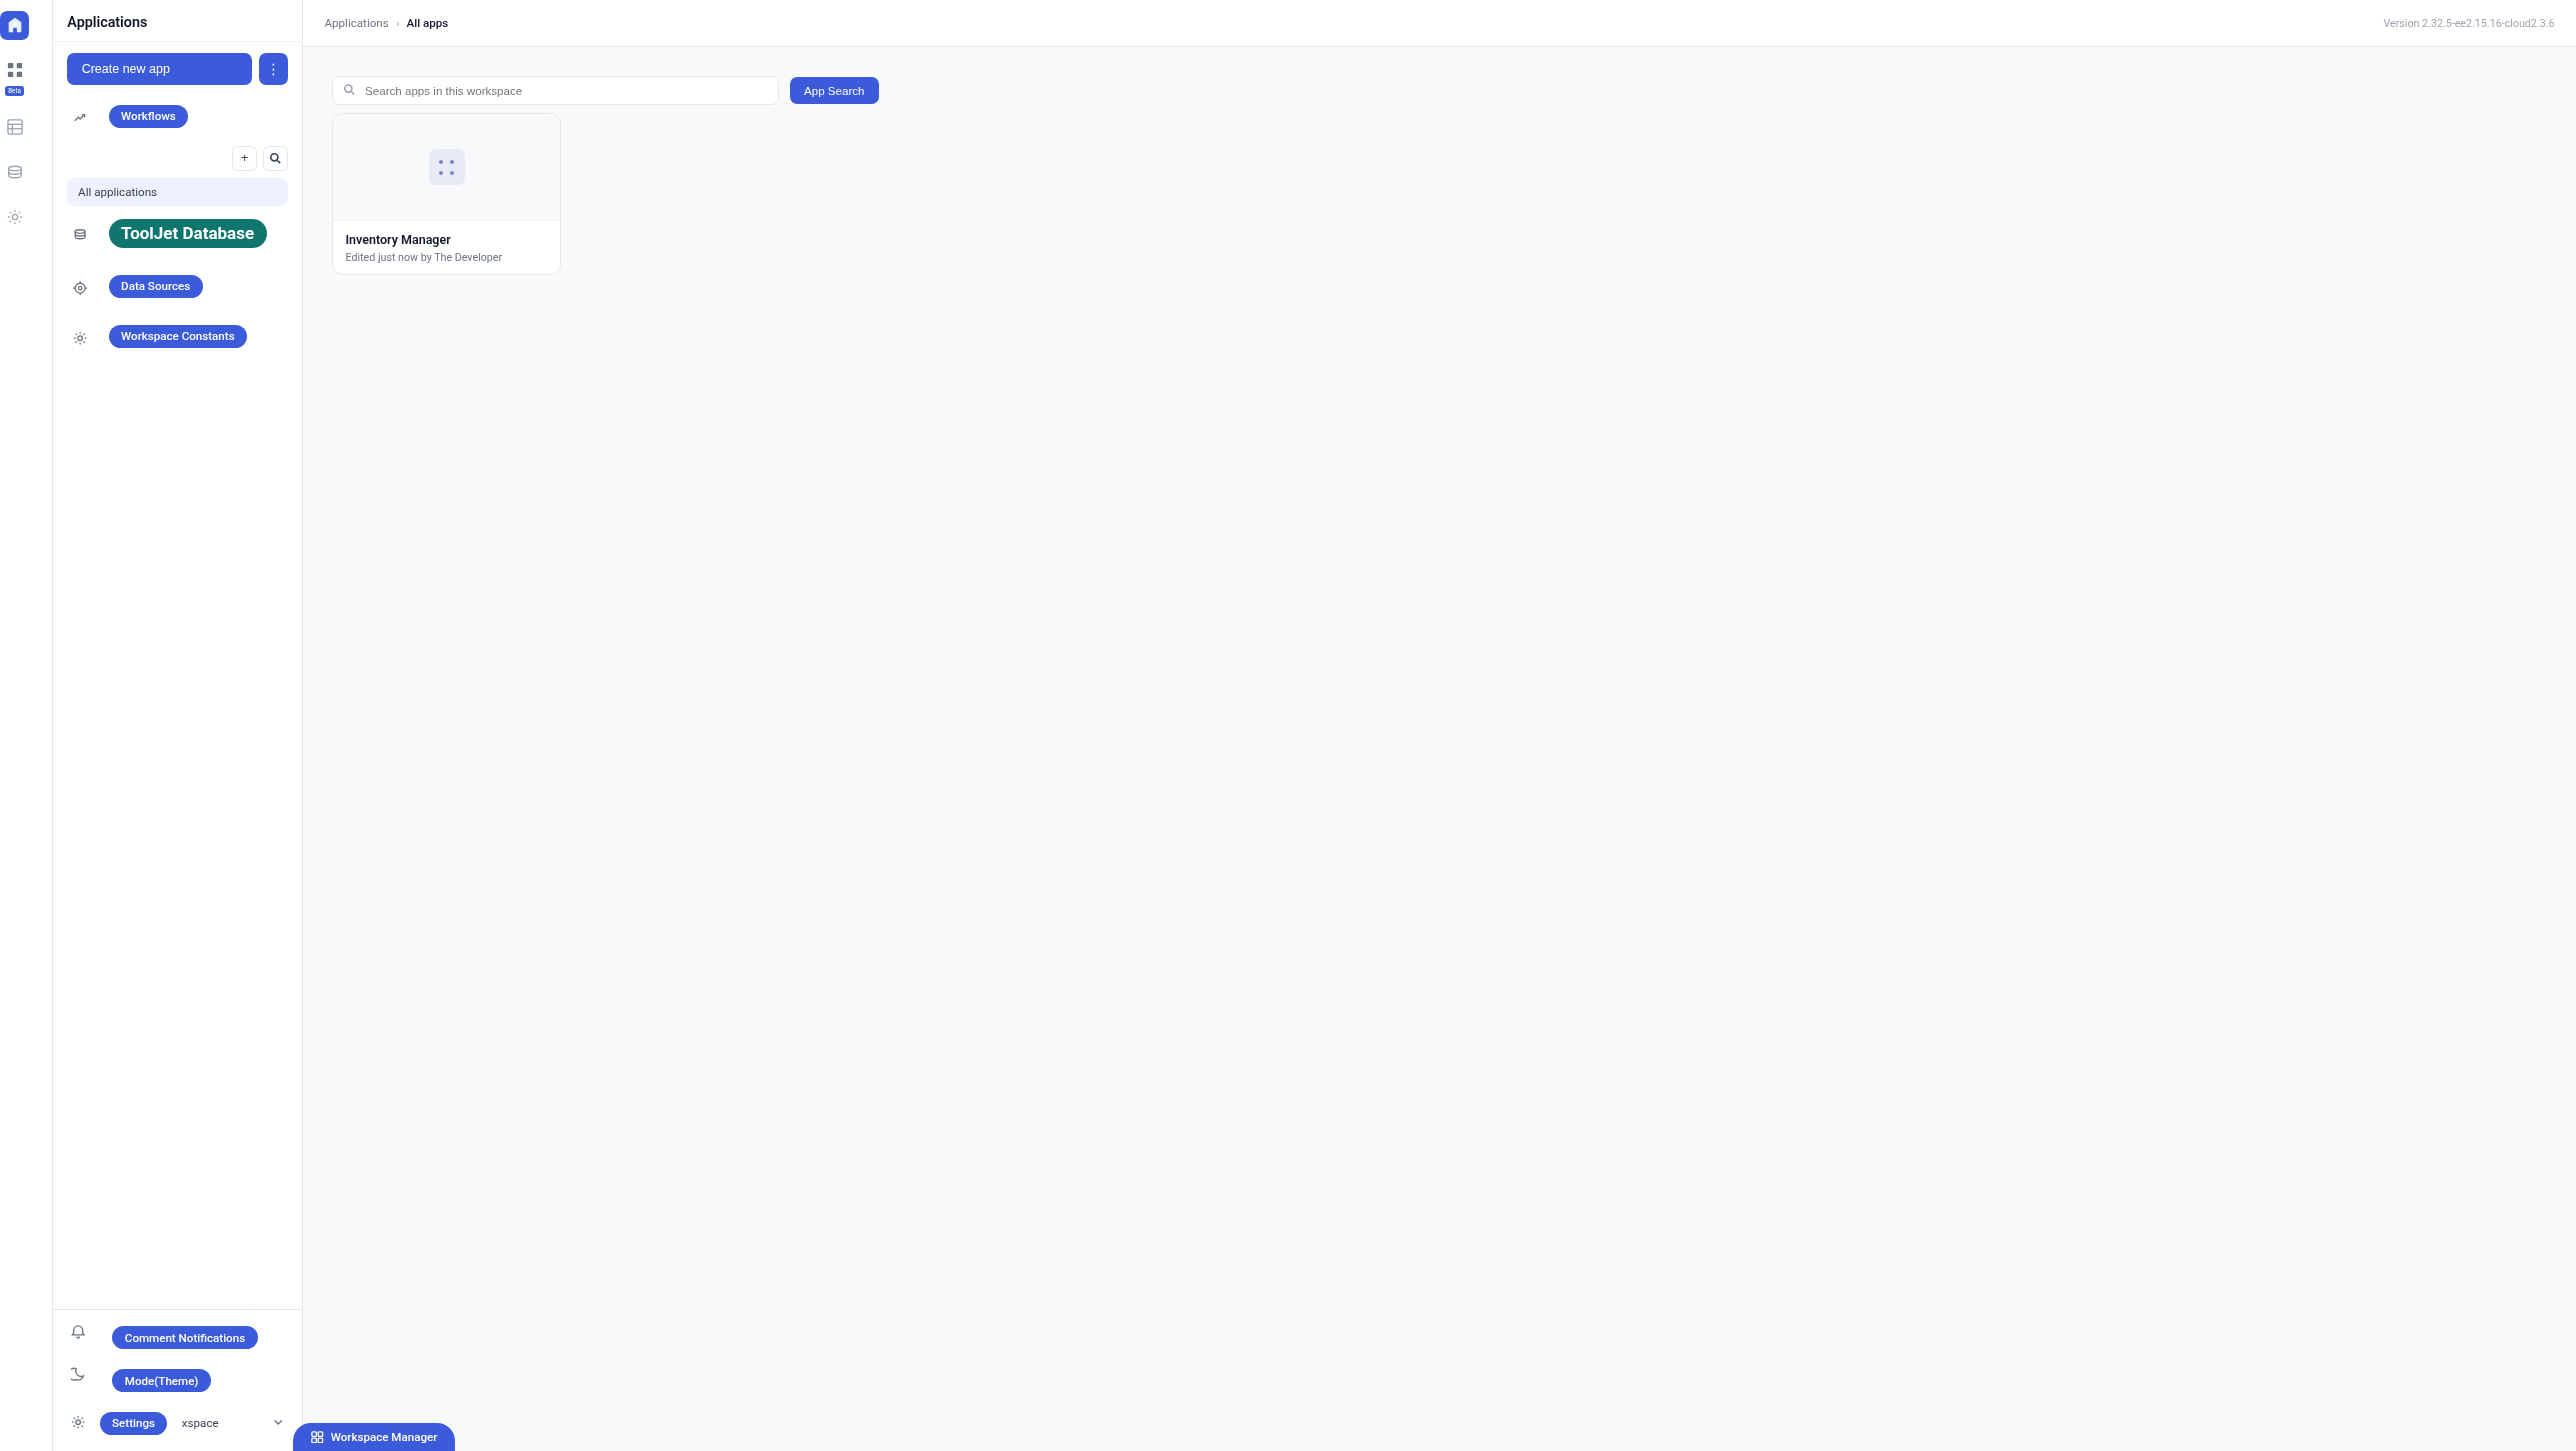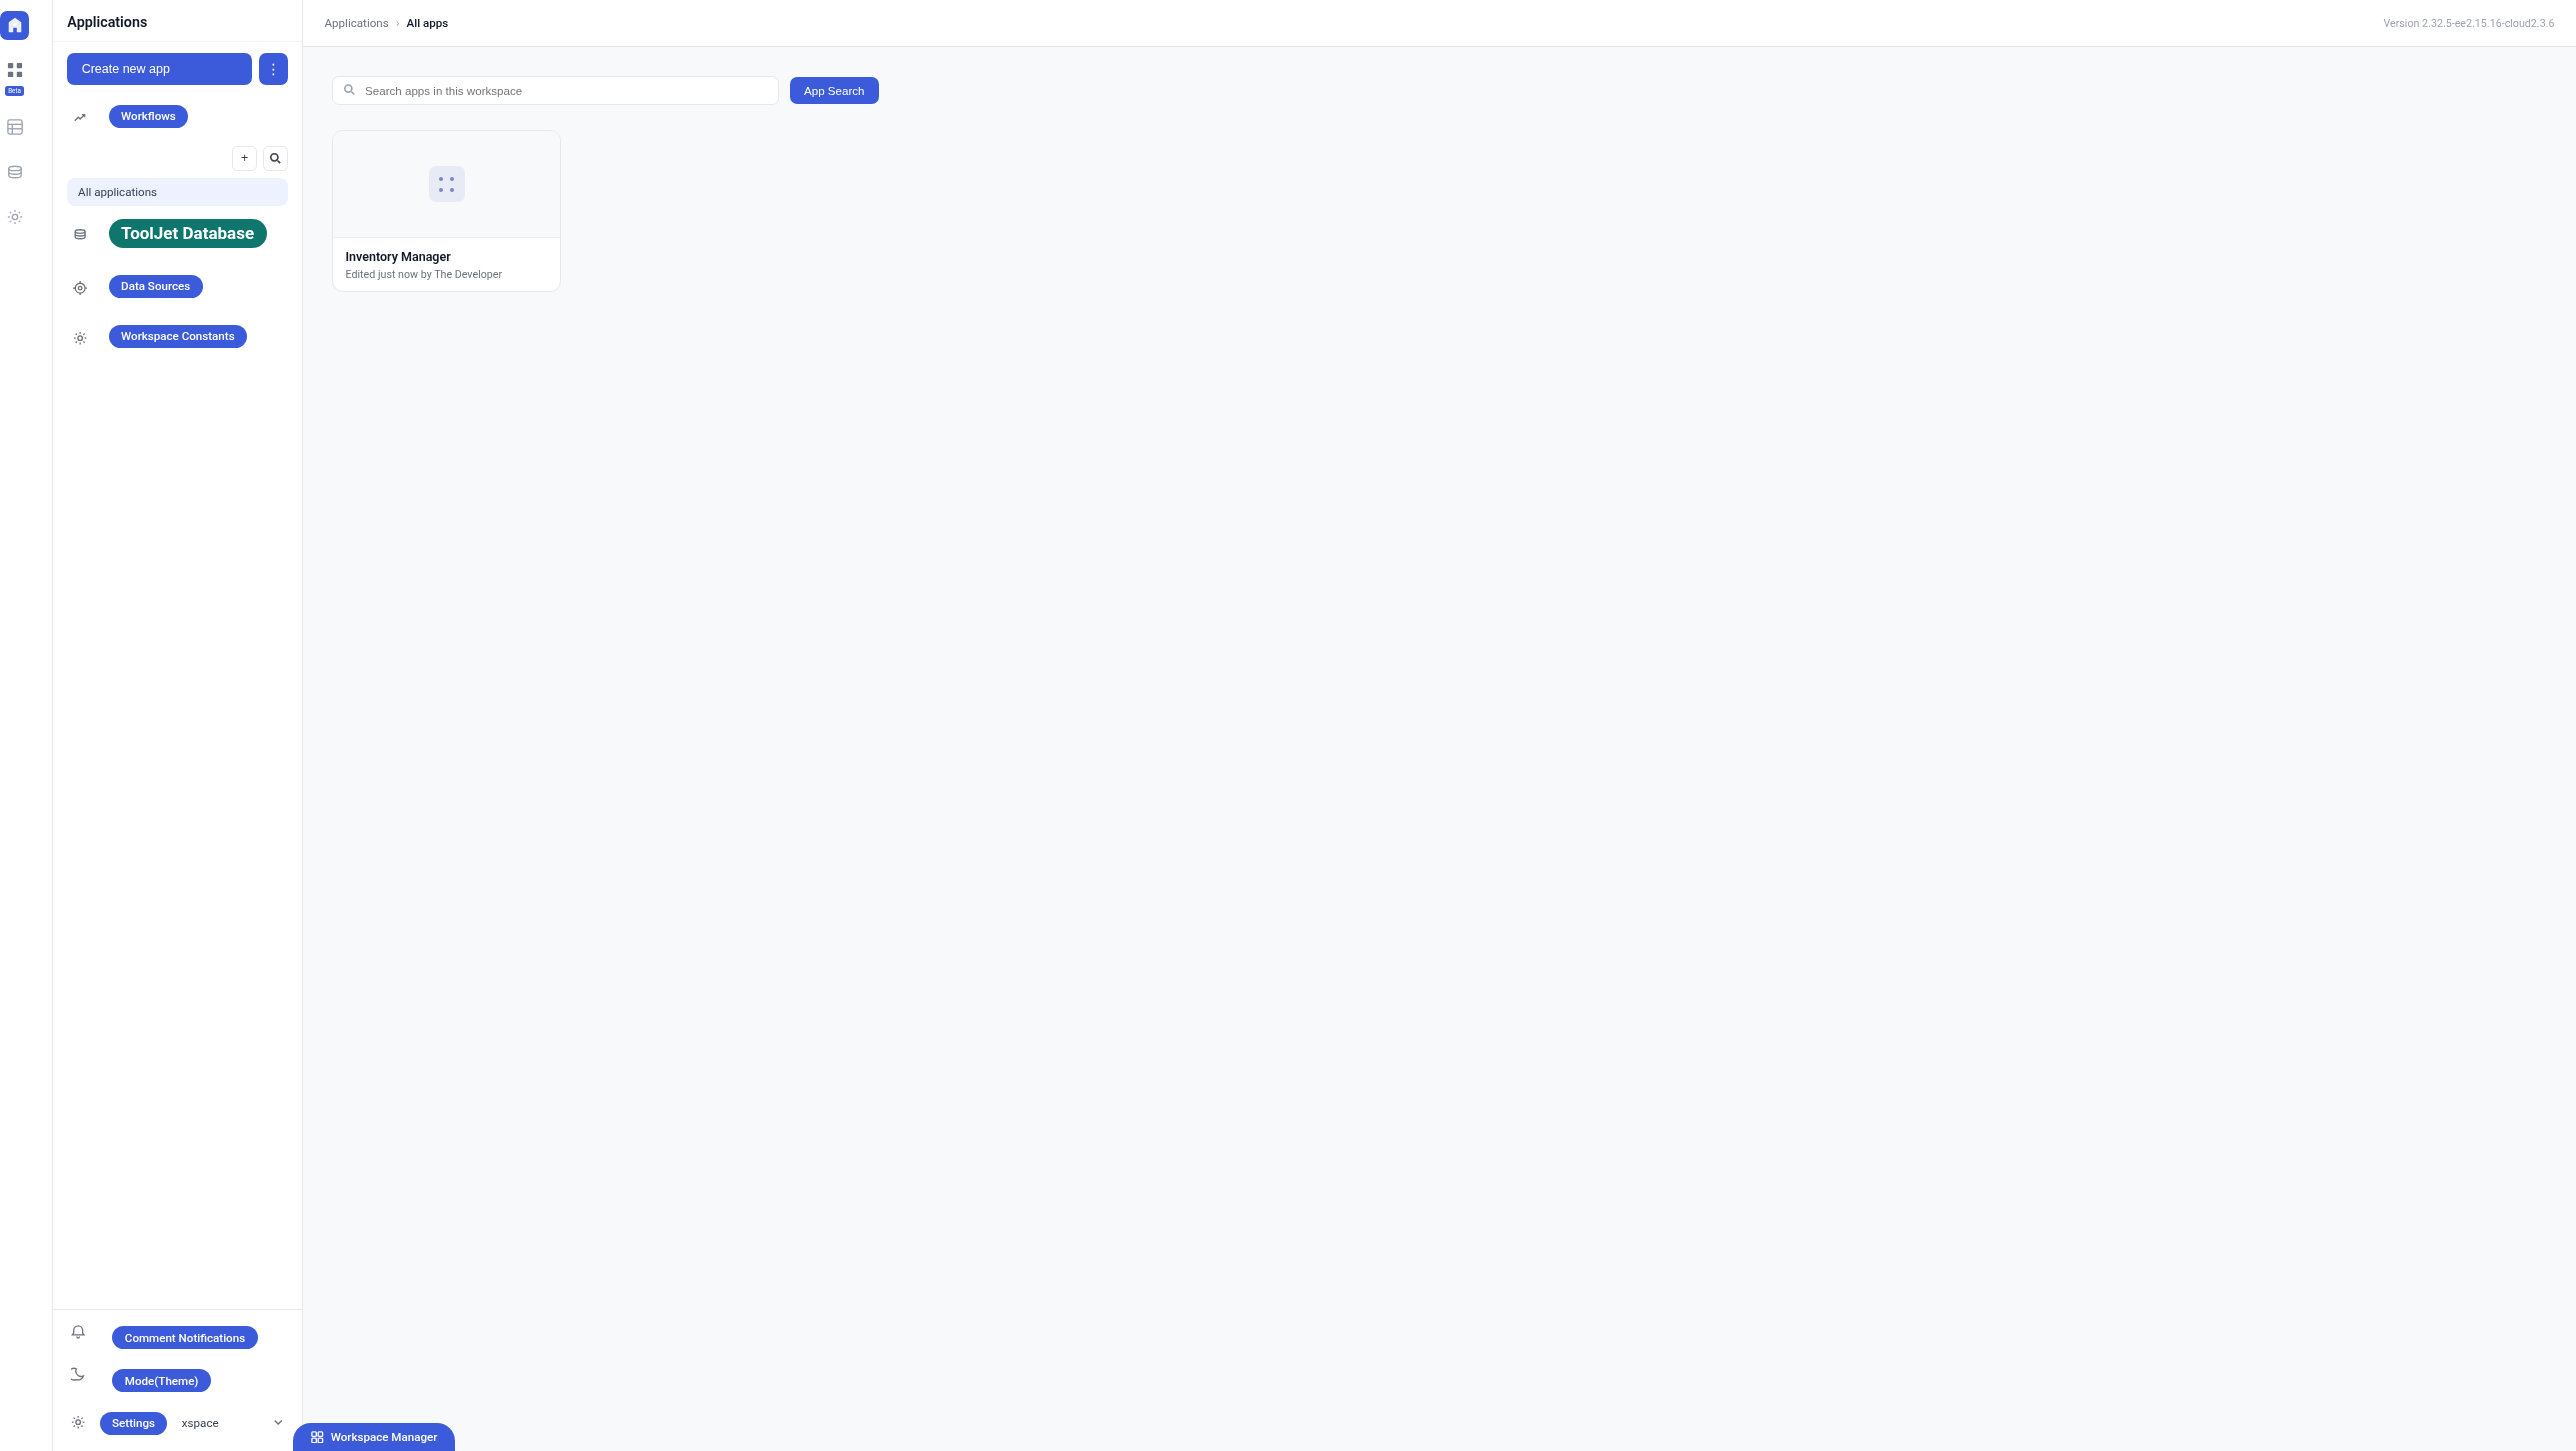--- a/index.html
+++ b/index.html
@@ -249,21 +249,21 @@
       padding: 29px;
       overflow-y: auto;
       background: #f8f9fa;
     }
 
     
     .search-row {
       display: flex;
       align-items: center;
       gap: 10.7px;
-      margin-bottom: 25px;
+      margin-bottom: 8px;
     }
     .search-input-wrapper {
       position: relative;
       flex: 1;
       max-width: 447px;
     }
     .search-icon-inner {
       position: absolute;
       left: 10.7px;
       top: 50%;

